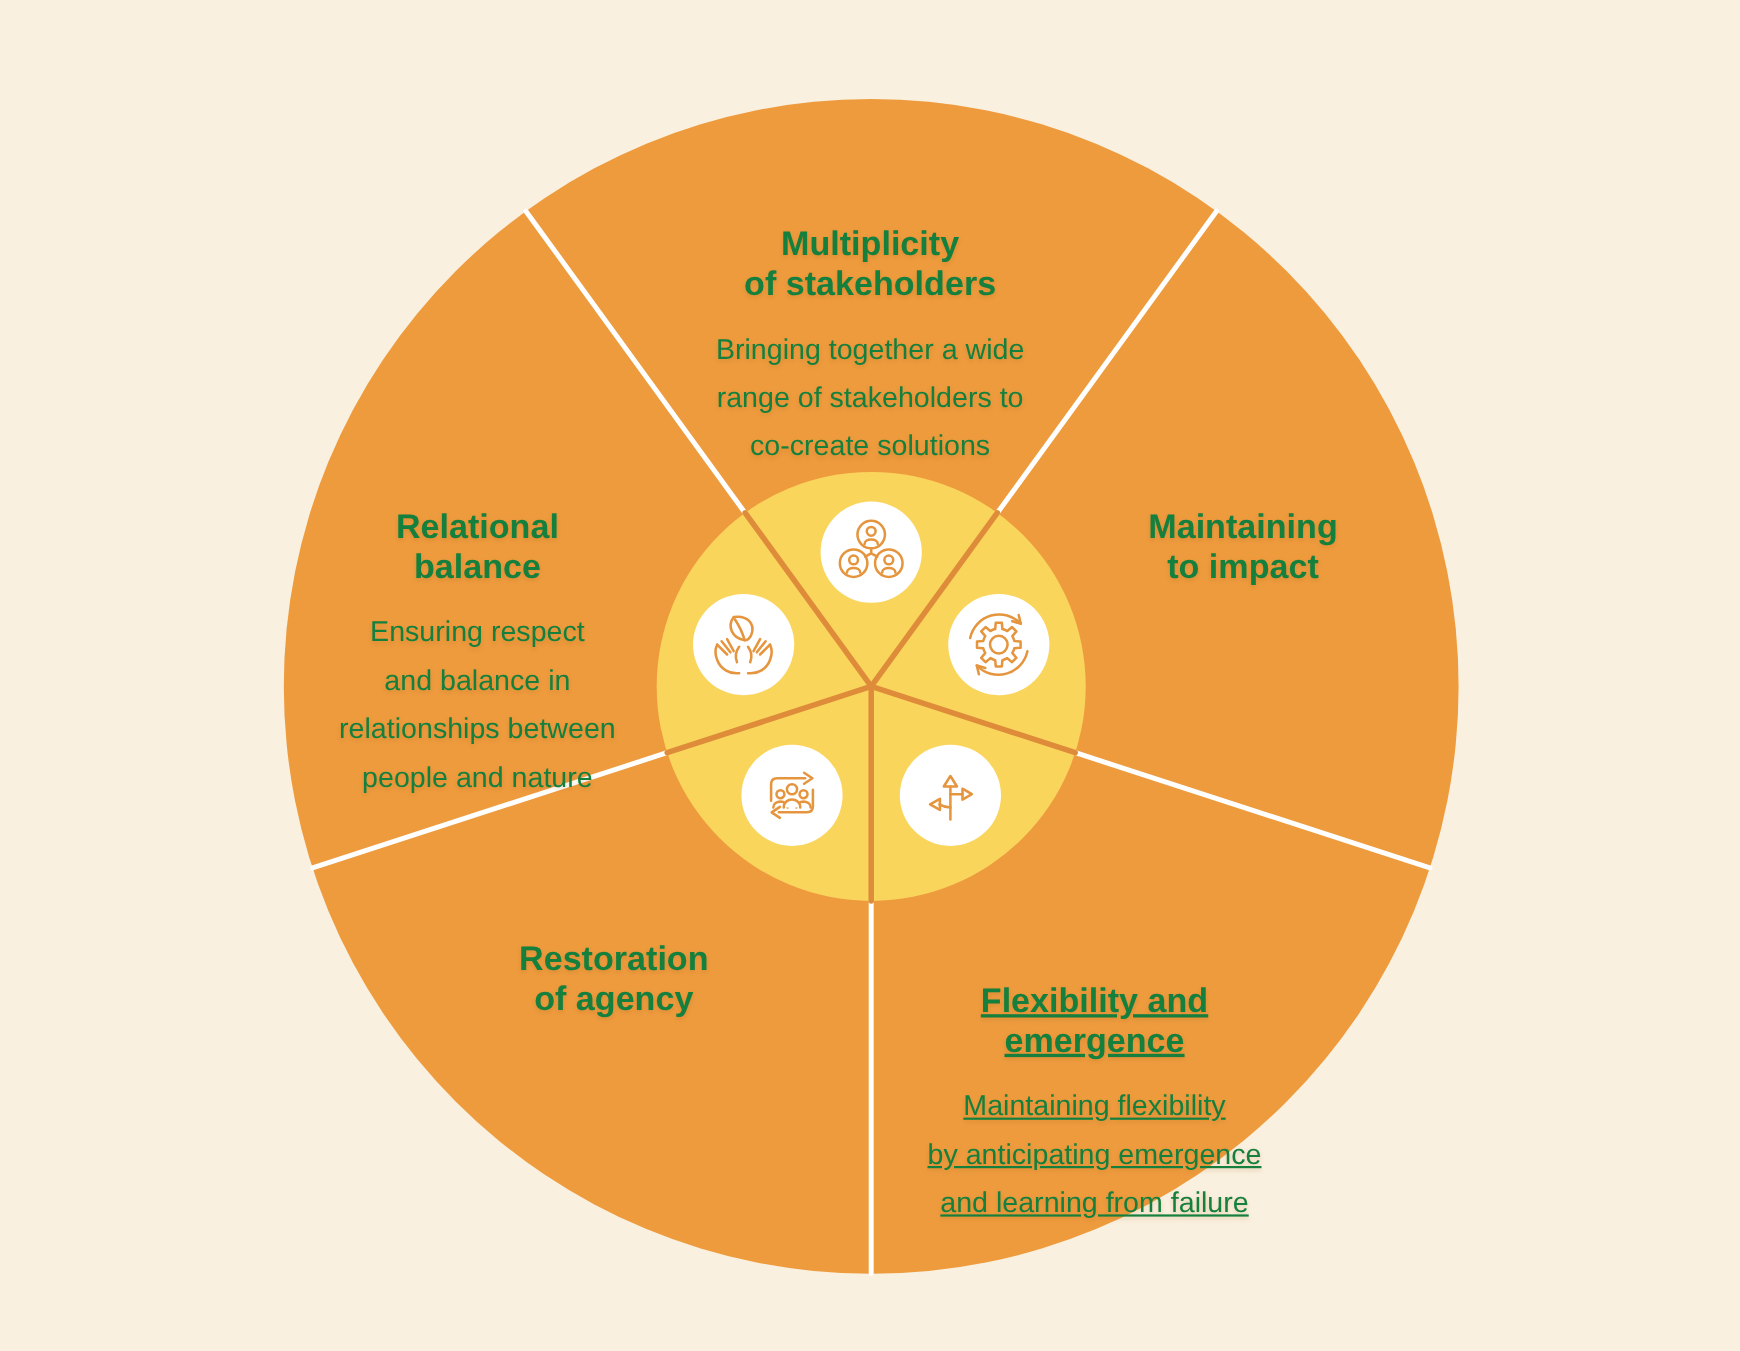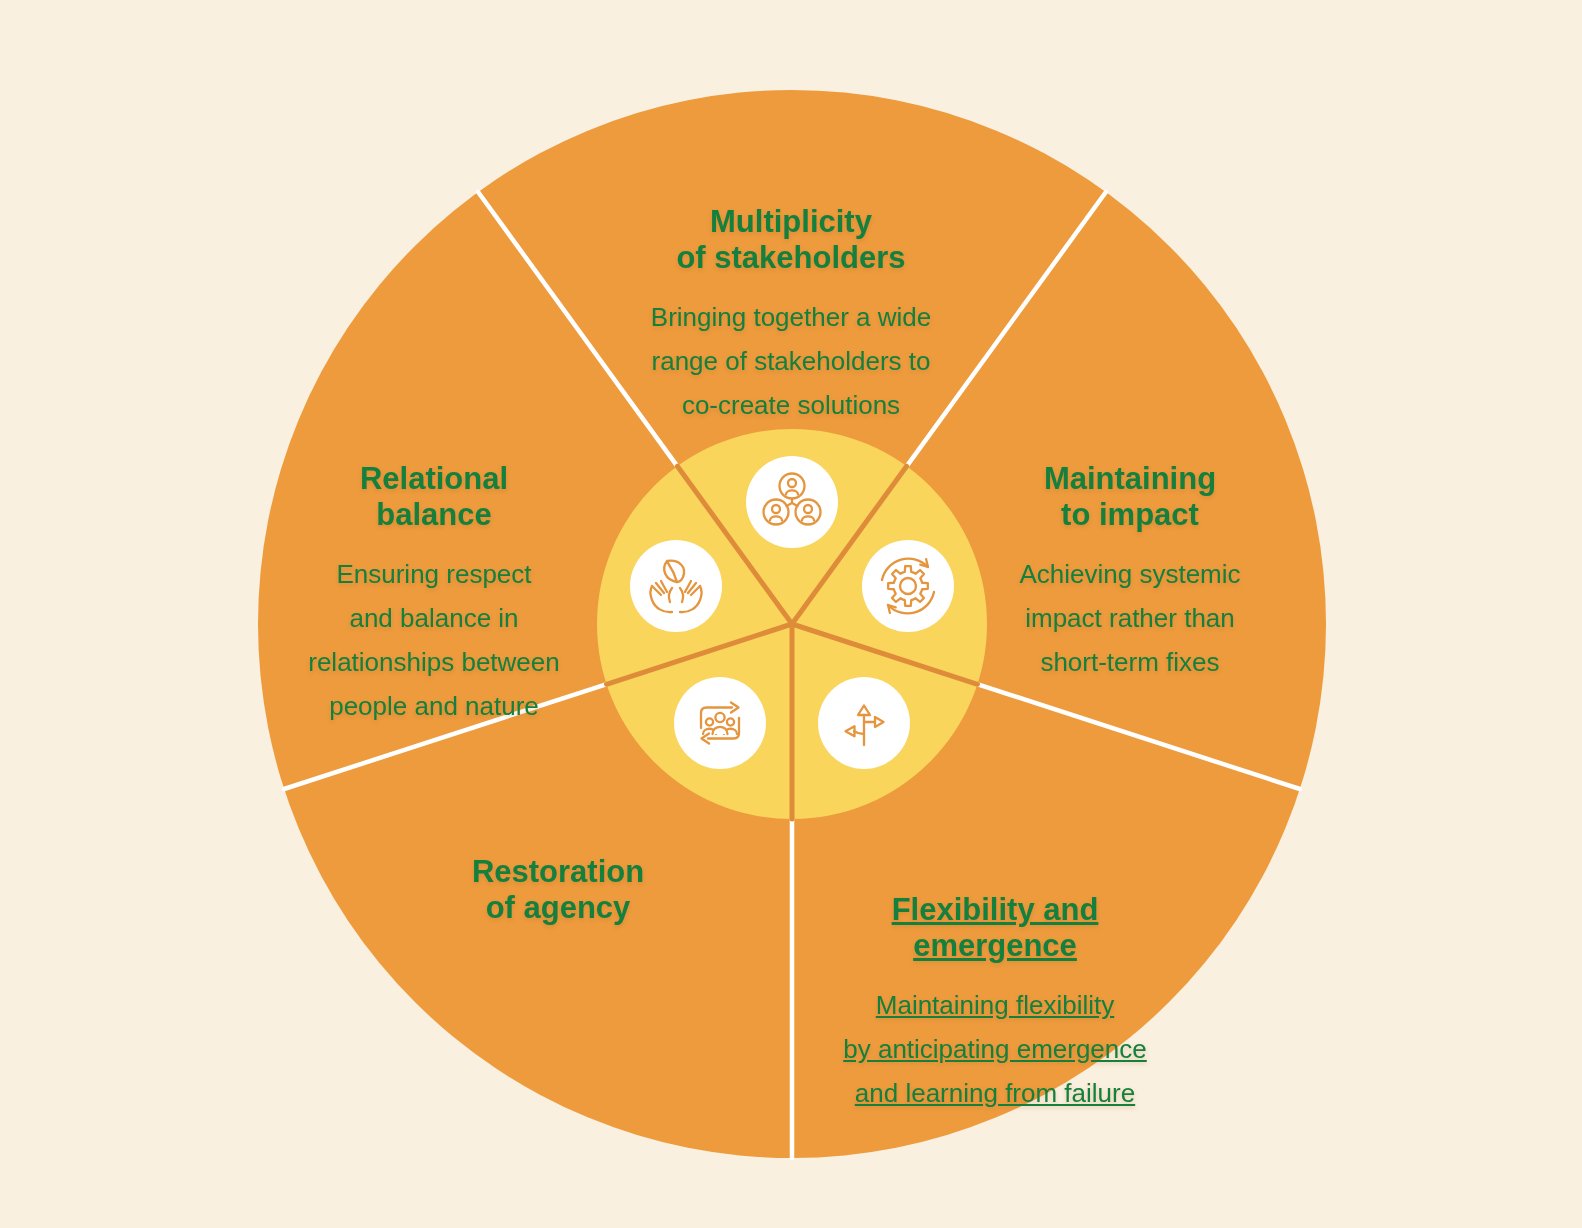--- a/index.html
+++ b/index.html
@@ -144,23 +144,20 @@
     <div class="seg-heading">Multiplicity
 of stakeholders</div>
     <div class="seg-body">Bringing together a wide
 range of stakeholders to
 co-create solutions</div>
   </div>
 
   <div class="seg-label" style="left:1130px;top:433px;">
     <div class="seg-heading">Maintaining
 to impact</div>
-    <div class="seg-body">Achieving systemic
-impact rather than
-short-term fixes</div>
   </div>
 
   <div class="seg-label" style="left:995px;top:864px;text-decoration:underline;">
     <div class="seg-heading">Flexibility and
 emergence</div>
     <div class="seg-body">Maintaining flexibility
 by anticipating emergence
 and learning from failure</div>
   </div>
 

